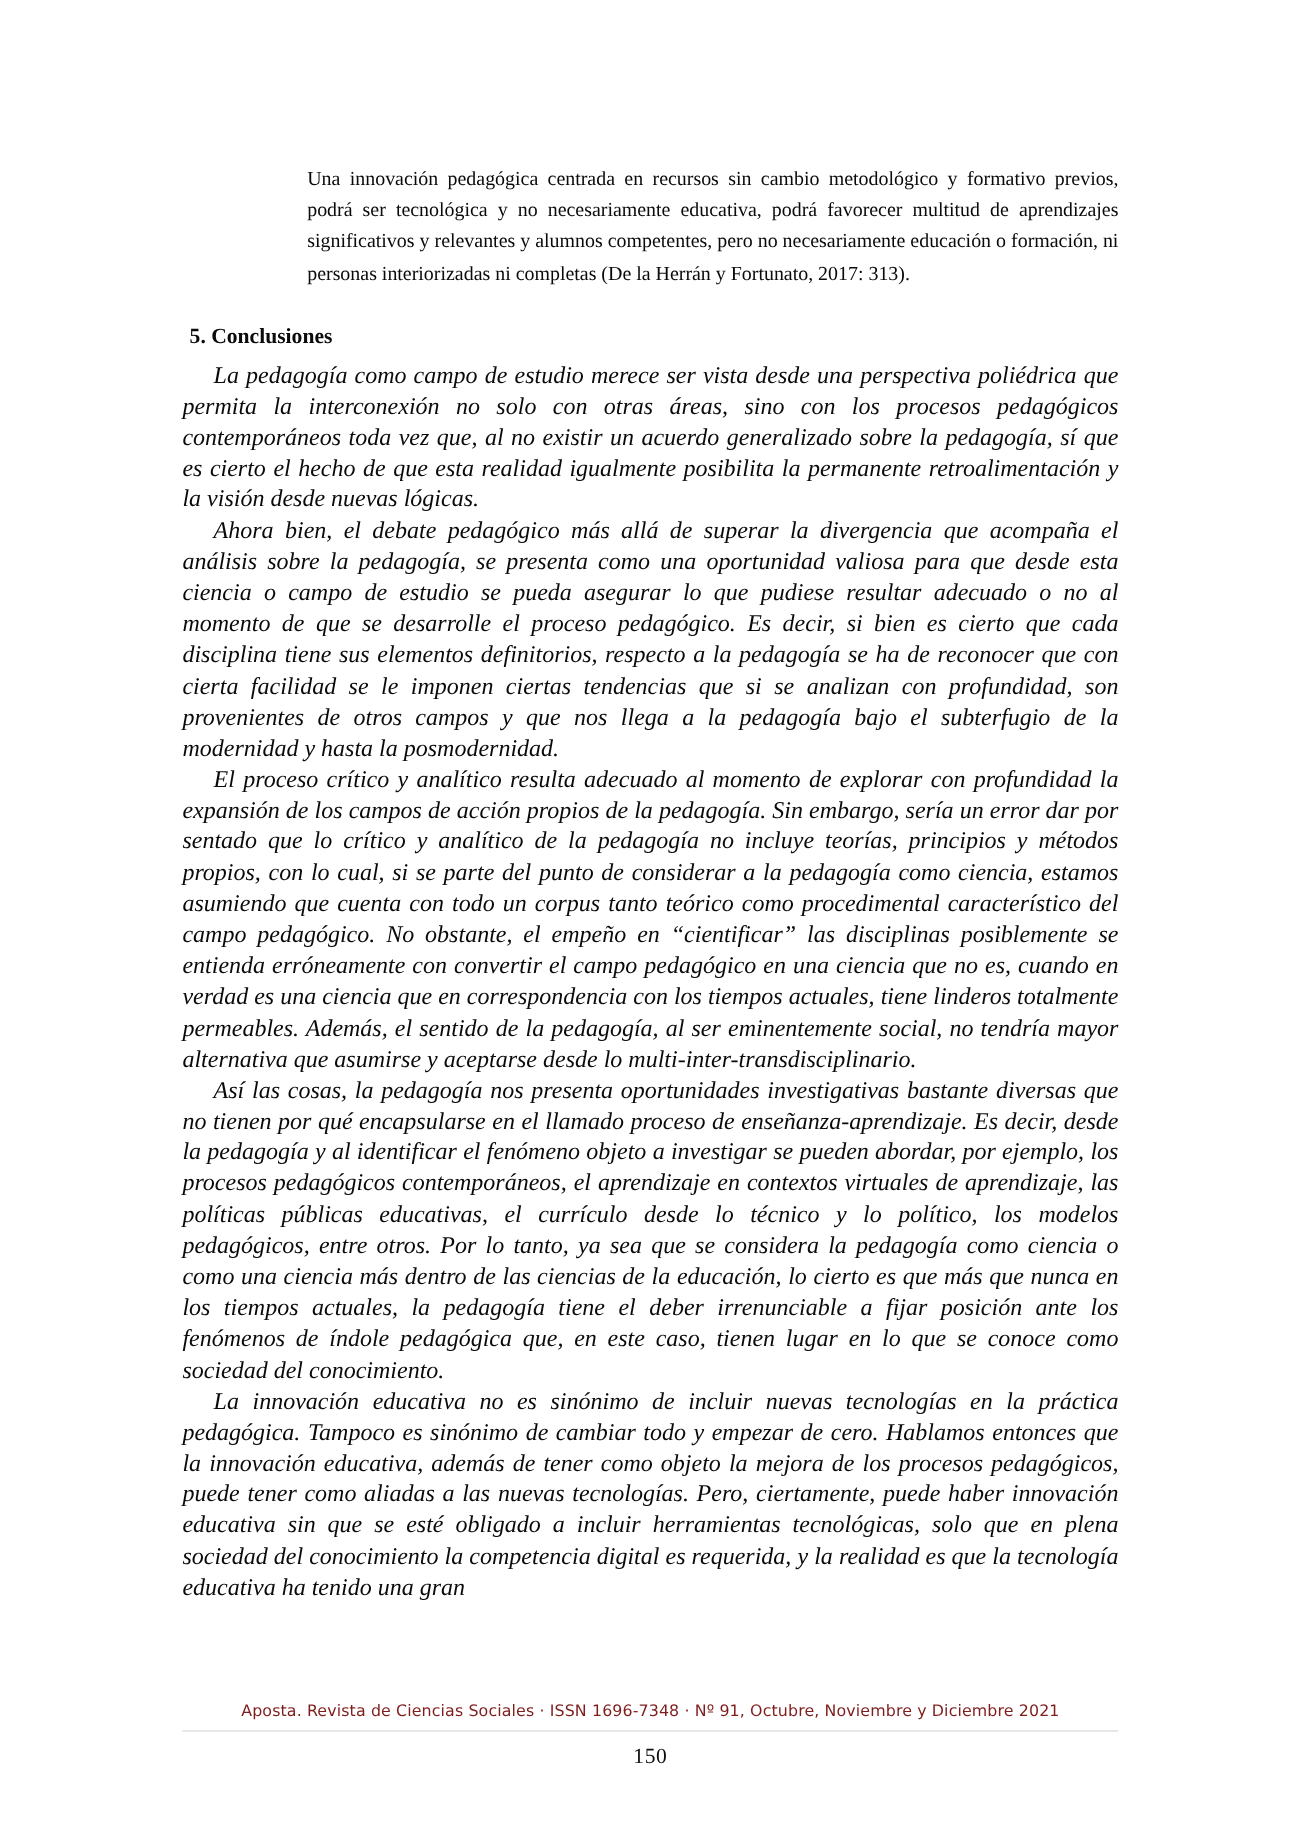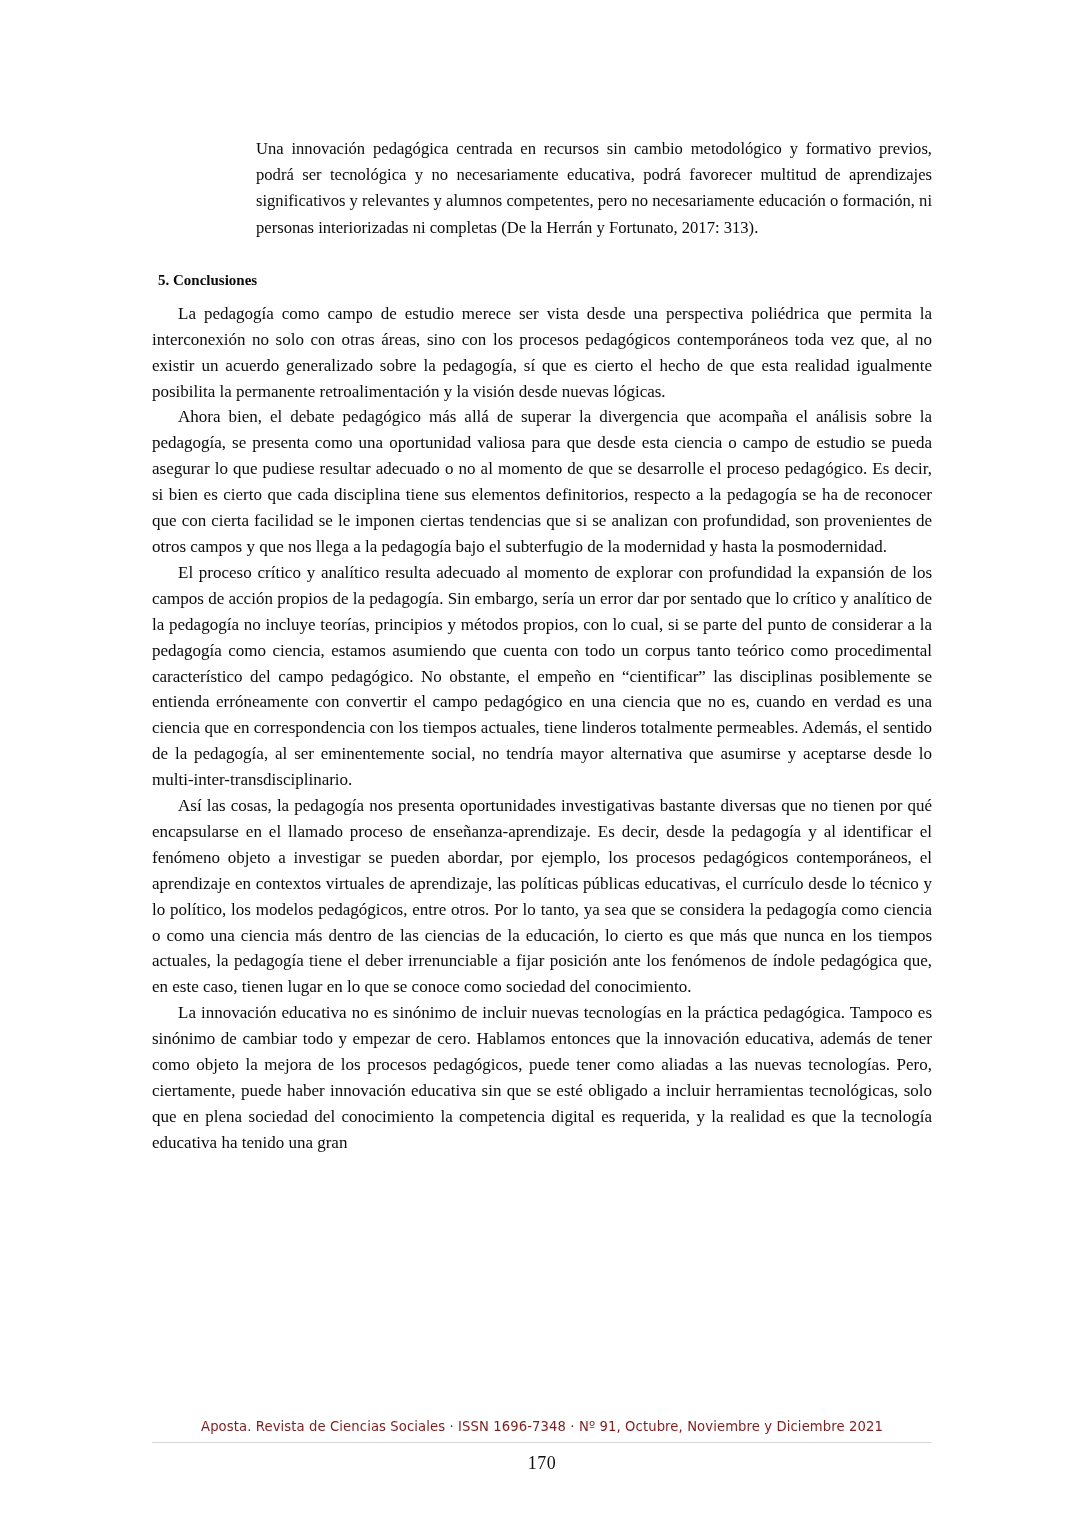--- a/index.html
+++ b/index.html
@@ -39,38 +39,39 @@
     padding-left: 104px;
     font-size: 16.6px;
     line-height: 26.2px;
     text-align: justify;
     text-justify: inter-word;
     hyphens: none;
   }
 
   
   .section-heading {
-    font-size: 15px;
+    font-size: 18px;
     font-weight: bold;
     line-height: 24px;
     margin-top: 27px;
     margin-bottom: 9px;
     padding-left: 6px;
     text-align: left;
   }
 
   
   .body-par {
-    font-size: 17px;
+    font-size: 20px;
     line-height: 25.9px;
     text-align: justify;
     text-justify: inter-word;
     text-indent: 26px;
     margin: 0;
     hyphens: none;
+    font-style: italic;
   }
 
   
   .footer {
     position: absolute;
     left: 152px;
     top: 1400px;
     width: 780px;
     text-align: center;
   }
@@ -116,16 +117,16 @@
 
     <p class="body-par">Así las cosas, la pedagogía nos presenta oportunidades investigativas bastante diversas que no tienen por qué encapsularse en el llamado proceso de enseñanza-aprendizaje. Es decir, desde la pedagogía y al identificar el fenómeno objeto a investigar se pueden abordar, por ejemplo, los procesos pedagógicos contemporáneos, el aprendizaje en contextos virtuales de aprendizaje, las políticas públicas educativas, el currículo desde lo técnico y lo político, los modelos pedagógicos, entre otros. Por lo tanto, ya sea que se considera la pedagogía como ciencia o como una ciencia más dentro de las ciencias de la educación, lo cierto es que más que nunca en los tiempos actuales, la pedagogía tiene el deber irrenunciable a fijar posición ante los fenómenos de índole pedagógica que, en este caso, tienen lugar en lo que se conoce como sociedad del conocimiento.</p>
 
     <p class="body-par">La innovación educativa no es sinónimo de incluir nuevas tecnologías en la práctica pedagógica. Tampoco es sinónimo de cambiar todo y empezar de cero. Hablamos entonces que la innovación educativa, además de tener como objeto la mejora de los procesos pedagógicos, puede tener como aliadas a las nuevas tecnologías. Pero, ciertamente, puede haber innovación educativa sin que se esté obligado a incluir herramientas tecnológicas, solo que en plena sociedad del conocimiento la competencia digital es requerida, y la realidad es que la tecnología educativa ha tenido una gran</p>
 
   </div>
 
   <div class="footer">
     <div class="footer-line">Aposta. Revista de Ciencias Sociales · ISSN 1696-7348 · Nº 91, Octubre, Noviembre y Diciembre 2021</div>
     <hr class="footer-rule">
-    <div class="page-number">170</div>
+    <div class="page-number">150</div>
   </div>
 
 </div>
 
 </body></html>

